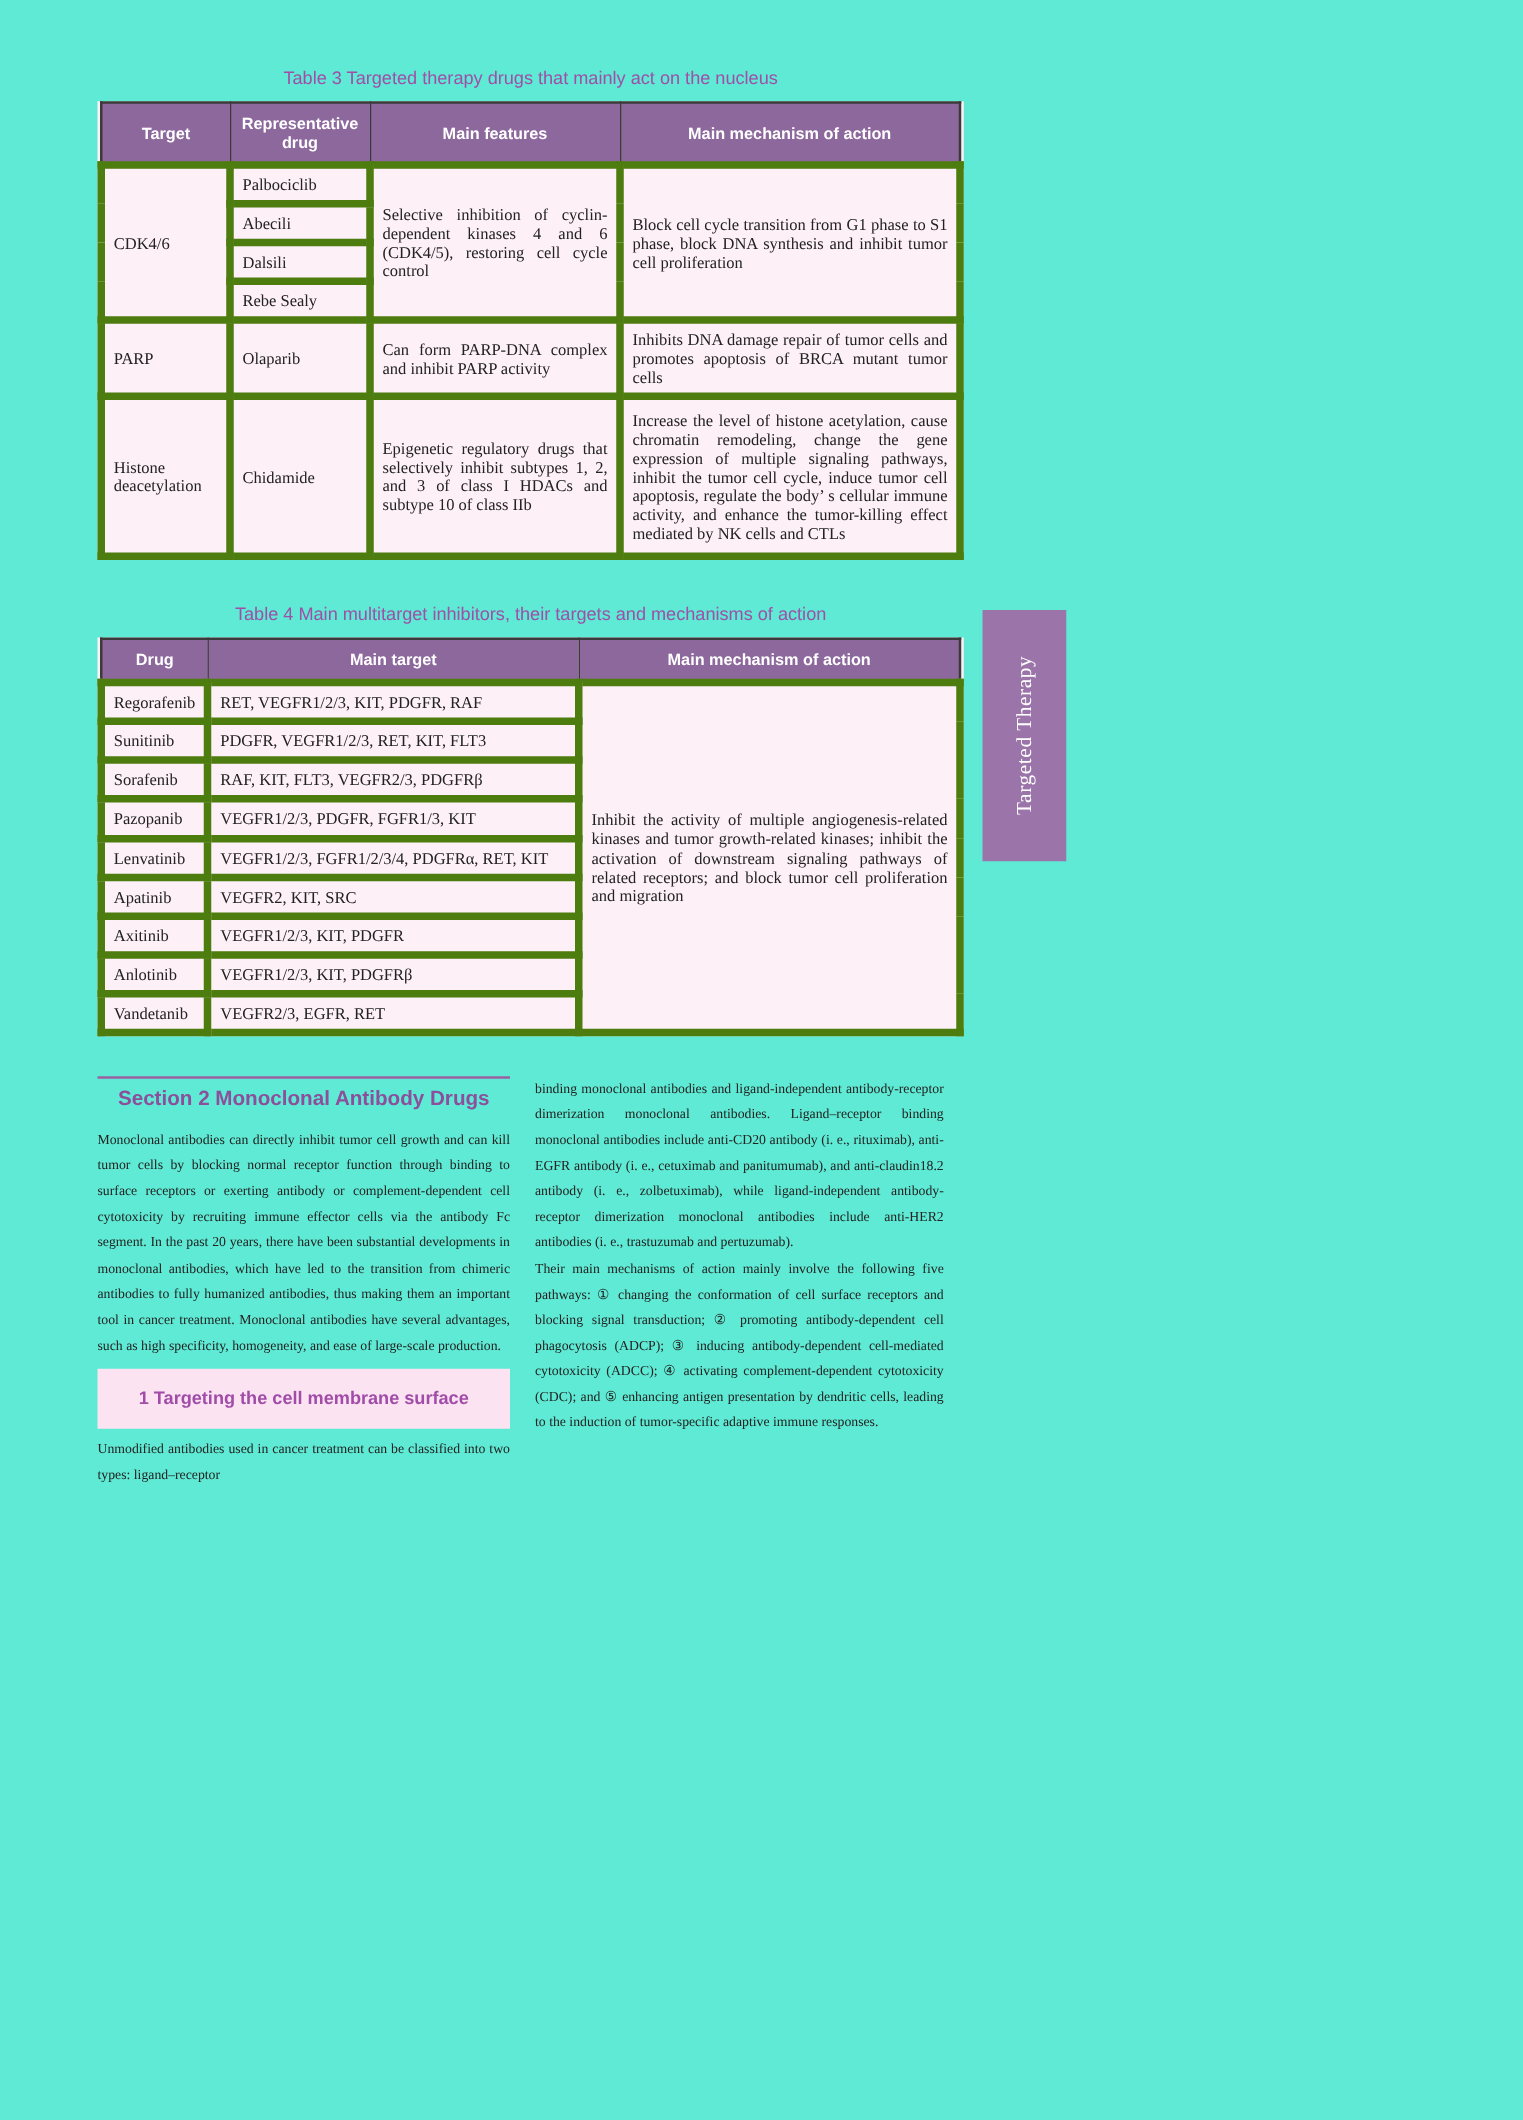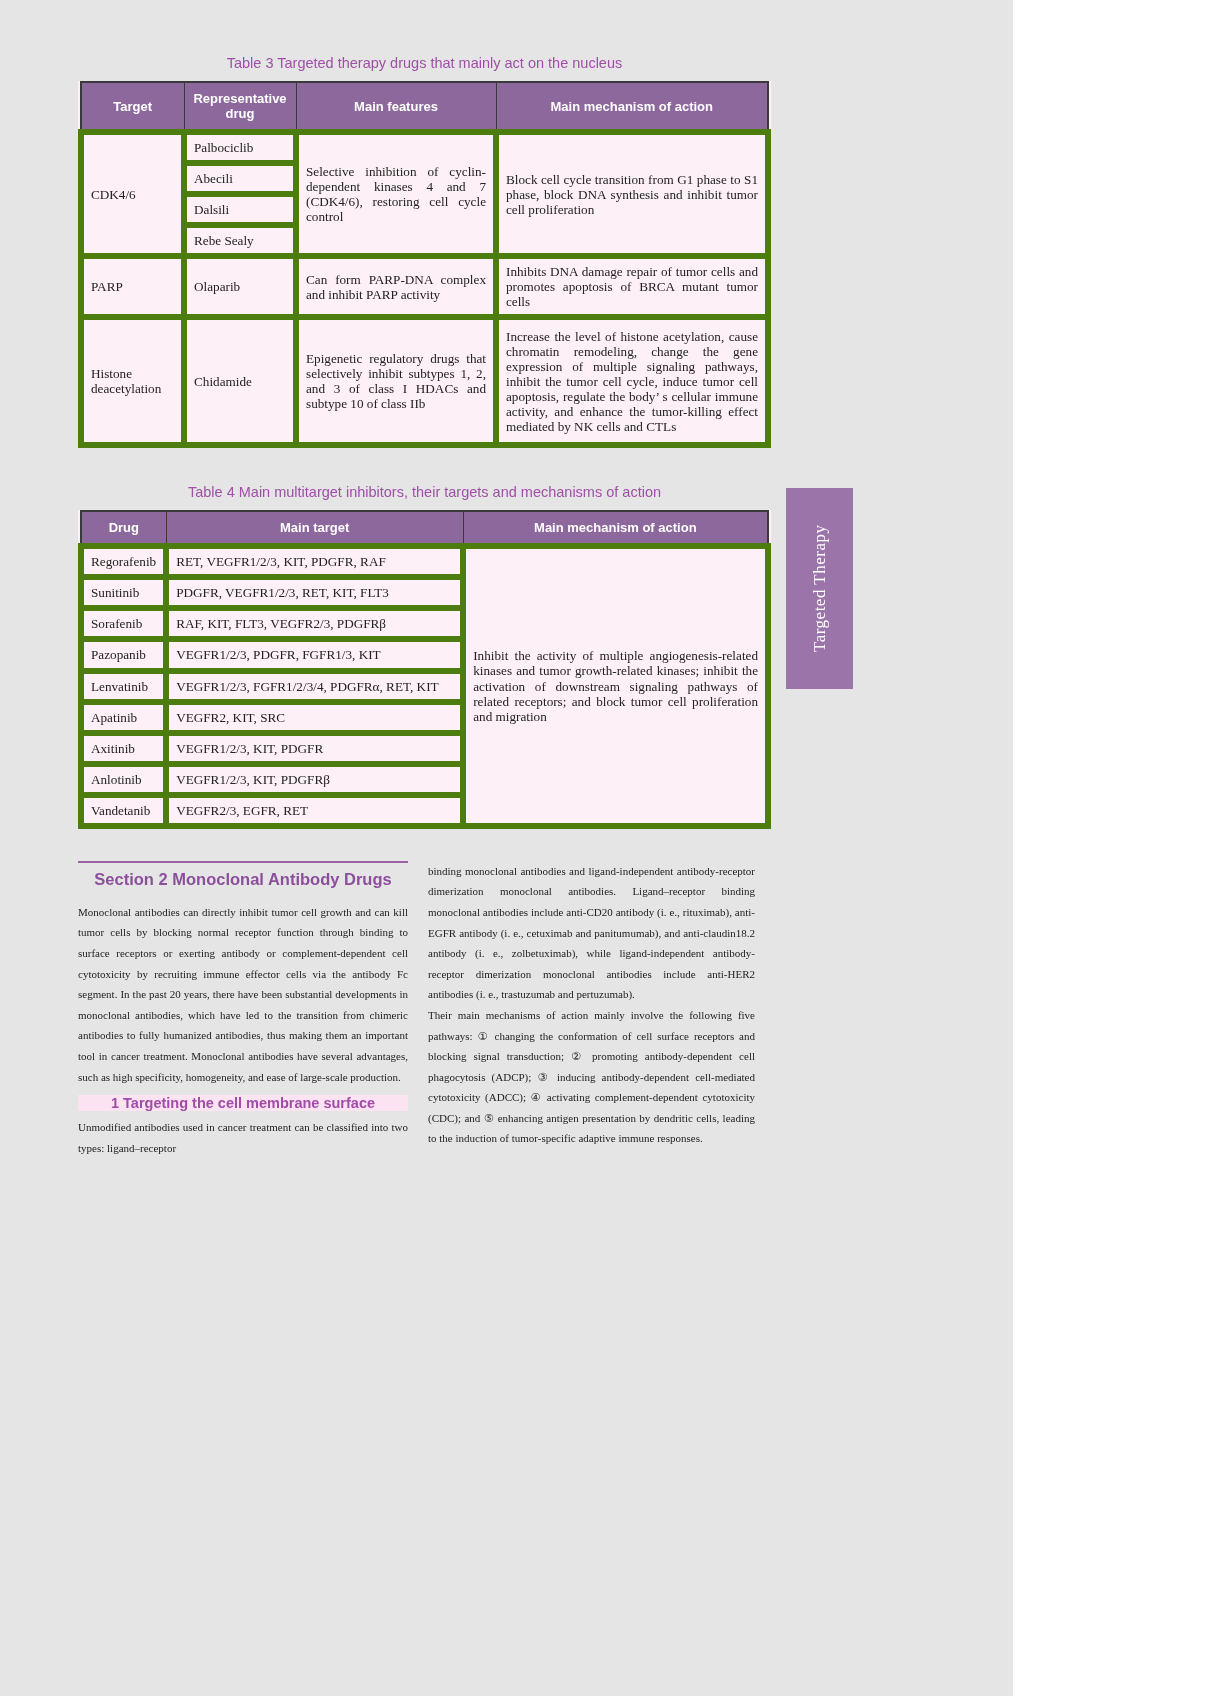--- a/index.html
+++ b/index.html
@@ -7,21 +7,21 @@
     --cell-bg:#fdf0f6;
     --title-text:#9f4fa7;
     --tab-bg:#9b74a9;
     --subheading-bg:#fbe3f1;
     --border-dark:#3a3a3a;
     --body-text:#222;
   }
   *{margin:0;padding:0;box-sizing:border-box;}
   html,body{background:#ffffff;}
   body{font-family:"Liberation Serif","DejaVu Sans",serif;color:var(--body-text);}
-  .page{position:relative;width:1013px;height:1696px;background:#e5e5e5;overflow:hidden;}
+  .page{position:relative;width:1218px;height:1696px;background:#5eead4;overflow:hidden;}
   .content{position:absolute;left:78px;top:55px;width:693px;}
 
   .tbl-title{
     font-family:"Liberation Sans","DejaVu Sans",sans-serif;
     font-size:14.5px;color:var(--title-text);
     text-align:center;margin-bottom:10px;
   }
   table{width:100%;border-collapse:collapse;background:var(--cell-bg);
     border:2px solid var(--border-dark);}
   th{
@@ -49,21 +49,21 @@
     font-size:16.5px;font-weight:bold;color:#8b4f9b;
     text-align:center;margin-bottom:13px;
   }
   .para{
     font-size:11px;line-height:20.6px;text-align:justify;
   }
   .subheading{
     background:var(--subheading-bg);
     font-family:"Liberation Sans","DejaVu Sans",sans-serif;
     font-size:14.5px;font-weight:bold;color:#a04ca8;
-    text-align:center;padding:0 2px;margin:8px 0 6px 0;
+    text-align:center;padding:16px 2px;margin:8px 0 6px 0;
   }
   .page-number{
     font-family:"Liberation Sans","DejaVu Sans",sans-serif;
     font-size:14px;color:#3c3c3c;text-align:right;margin-top:22px;
   }
   .side-tab{
     position:absolute;left:786px;top:488px;width:67px;height:201px;
     background:var(--tab-bg);color:#fff;
     display:flex;align-items:center;justify-content:center;
     writing-mode:vertical-rl;transform:rotate(180deg);
@@ -90,21 +90,21 @@
           <th>Target</th>
           <th>Representative drug</th>
           <th>Main features</th>
           <th>Main mechanism of action</th>
         </tr>
       </thead>
       <tbody>
         <tr>
           <td rowspan="4">CDK4/6</td>
           <td class="drugcell">Palbociclib</td>
-          <td rowspan="4" class="justify">Selective inhibition of cyclin-dependent kinases 4 and 7 (CDK4/6), restoring cell cycle control</td>
+          <td rowspan="4" class="justify">Selective inhibition of cyclin-dependent kinases 4 and 6 (CDK4/5), restoring cell cycle control</td>
           <td rowspan="4" class="justify">Block cell cycle transition from G1 phase to S1 phase, block DNA synthesis and inhibit tumor cell proliferation</td>
         </tr>
         <tr>
           <td class="drugcell">Abecili</td>
         </tr>
         <tr>
           <td class="drugcell">Dalsili</td>
         </tr>
         <tr>
           <td class="drugcell">Rebe Sealy</td>

